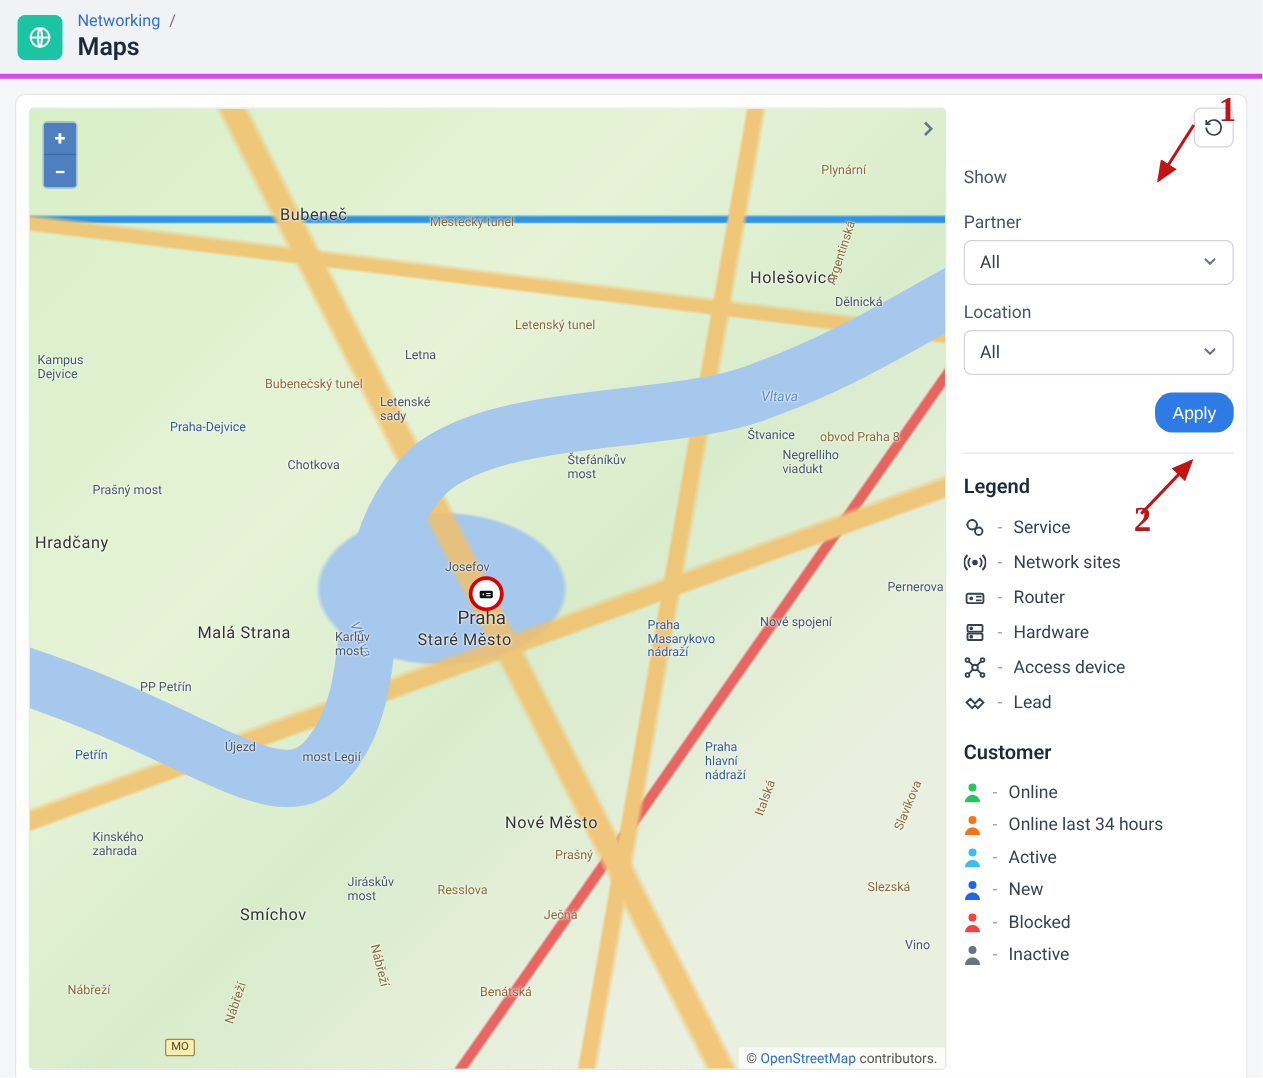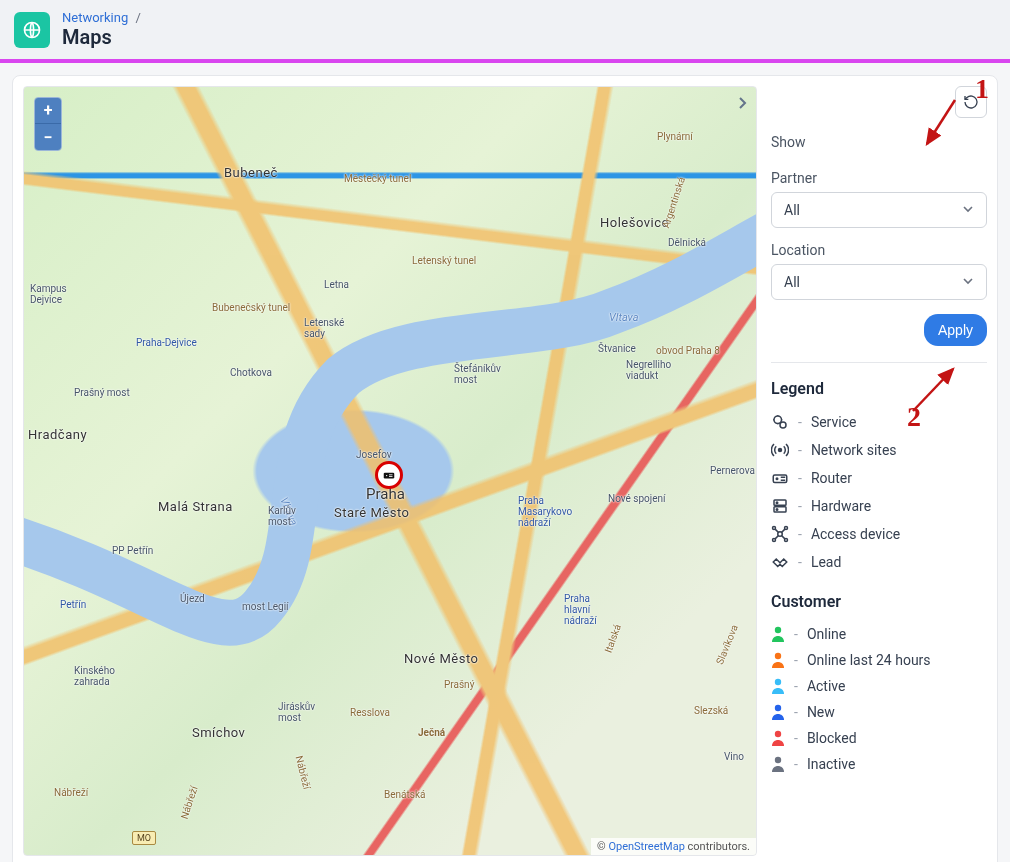--- a/index.html
+++ b/index.html
@@ -282,21 +282,21 @@
     <span class="map-label minor" style="left:156px; top:506px;">Újezd</span>
     <span class="map-label minor" style="left:218px; top:514px;">most Legií</span>
     <span class="map-label poi" style="left:540px; top:506px; white-space:pre;">Praha
 hlavní
 nádraží</span>
     <span class="map-label road" style="left:574px; top:546px; transform:rotate(-70deg);">Italská</span>
     <span class="map-label road" style="left:682px; top:552px; transform:rotate(-68deg);">Slavíkova</span>
     <span class="map-label district" style="left:380px; top:564px;">Nové Město</span>
     <span class="map-label road" style="left:420px; top:592px;">Prašný</span>
     <span class="map-label road" style="left:326px; top:620px;">Resslova</span>
-    <span class="map-label road" style="left:394px; top:640px;font-weight:bold;">Ječná</span>
+    <span class="map-label road" style="left:411px; top:640px;">Ječná</span>
     <span class="map-label minor" style="left:254px; top:614px; white-space:pre;">Jiráskův
 most</span>
     <span class="map-label minor" style="left:50px; top:578px; white-space:pre;">Kinského
 zahrada</span>
     <span class="map-label district" style="left:168px; top:638px;">Smíchov</span>
     <span class="map-label road" style="left:670px; top:618px;">Slezská</span>
     <span class="map-label minor" style="left:700px; top:664px;">Vino</span>
     <span class="map-label road" style="left:30px; top:700px;">Nábřeží</span>
     <span class="map-label road" style="left:360px; top:702px;">Benátská</span>
     <span class="map-label road" style="left:148px; top:710px; transform:rotate(-72deg);">Nábřeží</span>
@@ -454,21 +454,21 @@
     <span>Online</span>
         </li>
         <li class="legend-item">
     <span class="cust-dot">
       <svg class="person-glyph" width="14" height="16" viewBox="0 0 14 16" fill="#f97316">
               <circle cx="7" cy="4" r="3.2"></circle>
               <path d="M1 16c0-4 3-6 6-6s6 2 6 6z"></path>
             </svg>
     </span>
     <span class="dash">-</span>
-    <span>Online last 24 hours</span>
+    <span>Online last 34 hours</span>
         </li>
         <li class="legend-item">
     <span class="cust-dot">
       <svg class="person-glyph" width="14" height="16" viewBox="0 0 14 16" fill="#38bdf8">
               <circle cx="7" cy="4" r="3.2"></circle>
               <path d="M1 16c0-4 3-6 6-6s6 2 6 6z"></path>
             </svg>
     </span>
     <span class="dash">-</span>
     <span>Active</span>

